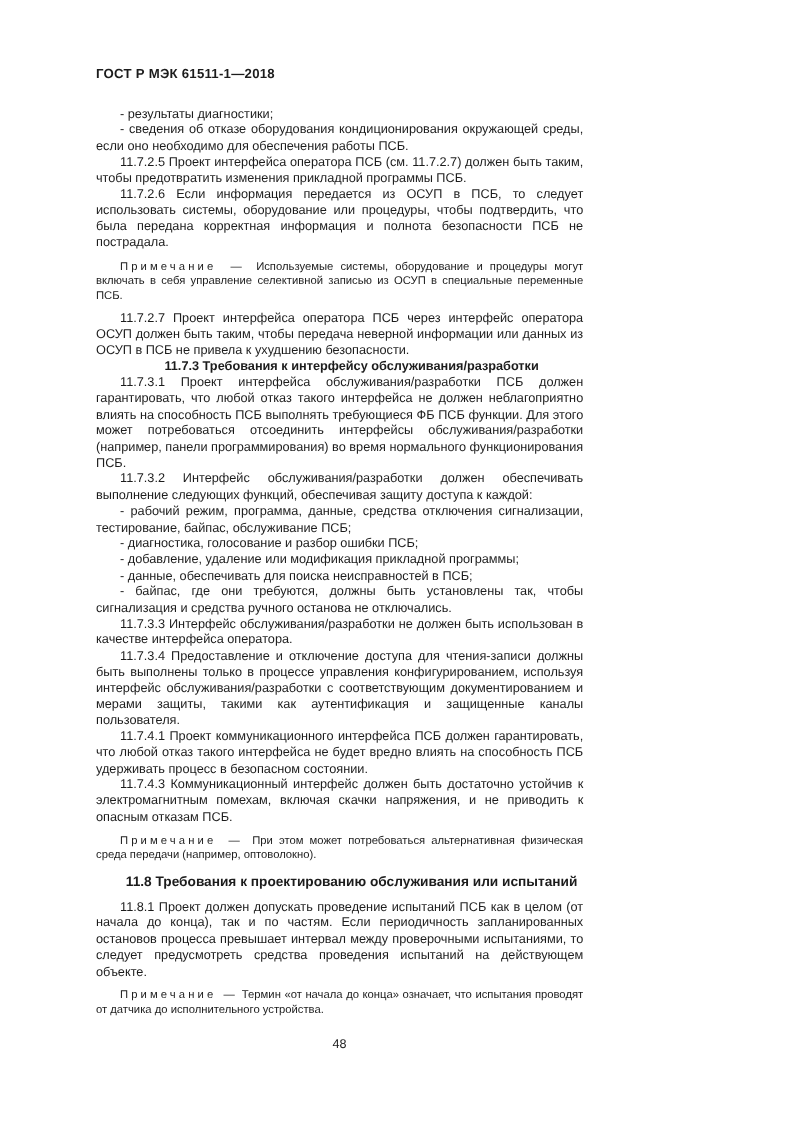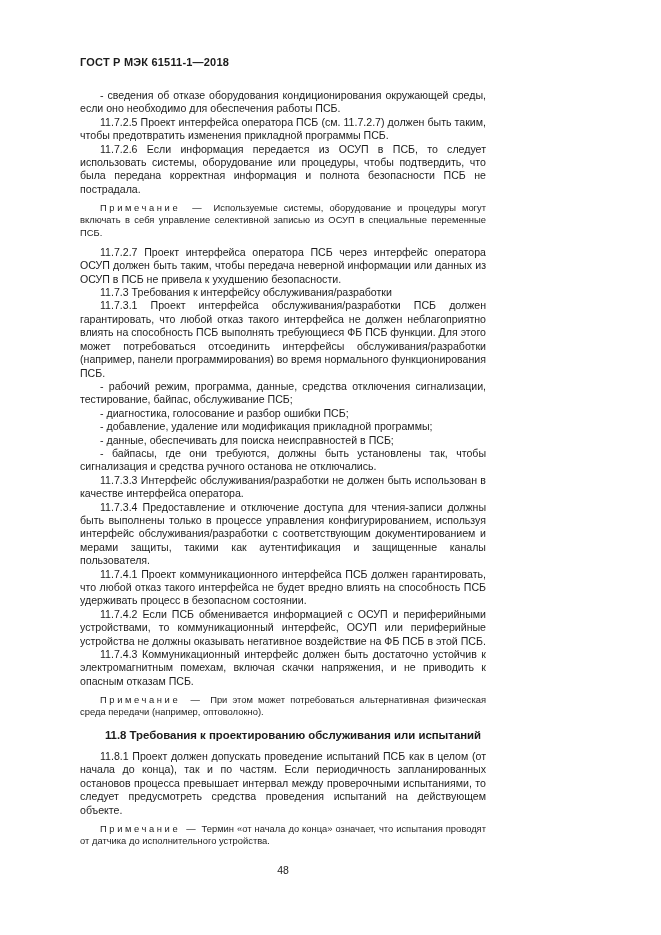--- a/index.html
+++ b/index.html
@@ -29,60 +29,61 @@
     text-indent: 20px;
     hyphens: auto;
   }
   .page p.note {
     font-size: 9.4px;
     line-height: 12.2px;
     margin: 6px 0 7px 0;
   }
   .note-label { letter-spacing: 2.6px; }
   .page p.heading {
-    font-weight: normal;
-    text-align: left;
+    font-weight: bold;
+    text-align: center;
   }
   .page p.heading-major {
     font-weight: bold;
     font-size: 11.4px;
     text-align: center;
     margin: 10px 0 8px 0;
   }
   .page-number {
     font-size: 10.5px;
     margin-top: 16px;
     text-align: center;
   }
 </style>
 </head>
 <body>
 
 <div class="page">
 
   <div class="doc-header">ГОСТ Р МЭК 61511-1—2018</div>
 
+  <p class="list-item">- результаты диагностики;</p>
   <p class="list-item">- сведения об отказе оборудования кондиционирования окружающей среды, если оно необходимо для обеспечения работы ПСБ.</p>
   <p>11.7.2.5 Проект интерфейса оператора ПСБ (см. 11.7.2.7) должен быть таким, чтобы предотвратить изменения прикладной программы ПСБ.</p>
   <p>11.7.2.6 Если информация передается из ОСУП в ПСБ, то следует использовать системы, оборудование или процедуры, чтобы подтвердить, что была передана корректная информация и полнота безопасности ПСБ не пострадала.</p>
 
   <p class="note"><span class="note-label">Примечание</span>&nbsp;&nbsp;<span>—</span>&nbsp;&nbsp;<span>Используемые системы, оборудование и процедуры могут включать в себя управление селективной записью из ОСУП в специальные переменные ПСБ.</span></p>
 
   <p>11.7.2.7 Проект интерфейса оператора ПСБ через интерфейс оператора ОСУП должен быть таким, чтобы передача неверной информации или данных из ОСУП в ПСБ не привела к ухудшению безопасности.</p>
   <p class="heading">11.7.3 Требования к интерфейсу обслуживания/разработки</p>
   <p>11.7.3.1 Проект интерфейса обслуживания/разработки ПСБ должен гарантировать, что любой отказ такого интерфейса не должен неблагоприятно влиять на способность ПСБ выполнять требующиеся ФБ ПСБ функции. Для этого может потребоваться отсоединить интерфейсы обслуживания/разработки (например, панели программирования) во время нормального функционирования ПСБ.</p>
+  <p>11.7.3.2 Интерфейс обслуживания/разработки должен обеспечивать выполнение следующих функций, обеспечивая защиту доступа к каждой:</p>
   <p class="list-item">- рабочий режим, программа, данные, средства отключения сигнализации, тестирование, байпас, обслуживание ПСБ;</p>
   <p class="list-item">- диагностика, голосование и разбор ошибки ПСБ;</p>
   <p class="list-item">- добавление, удаление или модификация прикладной программы;</p>
   <p class="list-item">- данные, обеспечивать для поиска неисправностей в ПСБ;</p>
-  <p class="list-item">- байпасы, где они требуются, должны быть установлены так, чтобы сигнализация и средства ручного останова не отключались.</p>
+  <p class="list-item">- байпас, где они требуются, должны быть установлены так, чтобы сигнализация и средства ручного останова не отключались.</p>
   <p>11.7.3.3 Интерфейс обслуживания/разработки не должен быть использован в качестве интерфейса оператора.</p>
   <p>11.7.3.4 Предоставление и отключение доступа для чтения-записи должны быть выполнены только в процессе управления конфигурированием, используя интерфейс обслуживания/разработки с соответствующим документированием и мерами защиты, такими как аутентификация и защищенные каналы пользователя.</p>
   <p>11.7.4.1 Проект коммуникационного интерфейса ПСБ должен гарантировать, что любой отказ такого интерфейса не будет вредно влиять на способность ПСБ удерживать процесс в безопасном состоянии.</p>
-  <p>11.7.4.2 Если ПСБ обменивается информацией с ОСУП и периферийными устройствами, то коммуникационный интерфейс, ОСУП или периферийные устройства не должны оказывать негативное воздействие на ФБ ПСБ в этой ПСБ.</p>
   <p>11.7.4.3 Коммуникационный интерфейс должен быть достаточно устойчив к электромагнитным помехам, включая скачки напряжения, и не приводить к опасным отказам ПСБ.</p>
 
   <p class="note"><span class="note-label">Примечание</span>&nbsp;&nbsp;<span>—</span>&nbsp;&nbsp;<span>При этом может потребоваться альтернативная физическая среда передачи (например, оптоволокно).</span></p>
 
   <p class="heading-major">11.8 Требования к проектированию обслуживания или испытаний</p>
   <p>11.8.1 Проект должен допускать проведение испытаний ПСБ как в целом (от начала до конца), так и по частям. Если периодичность запланированных остановов процесса превышает интервал между проверочными испытаниями, то следует предусмотреть средства проведения испытаний на действующем объекте.</p>
 
   <p class="note"><span class="note-label">Примечание</span>&nbsp;&nbsp;<span>—</span>&nbsp;&nbsp;<span>Термин «от начала до конца» означает, что испытания проводят от датчика до исполнительного устройства.</span></p>
 
   <div class="page-number">48</div>

